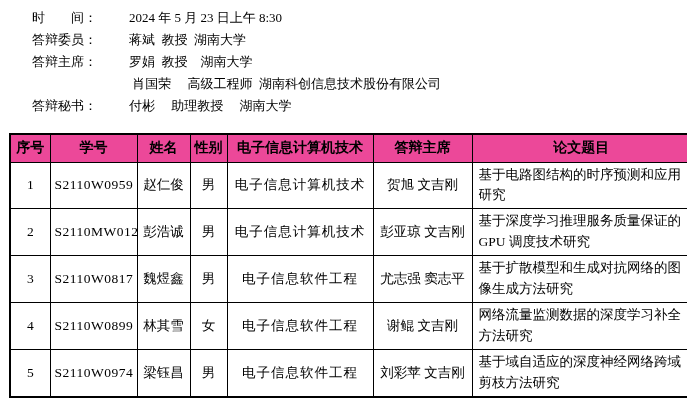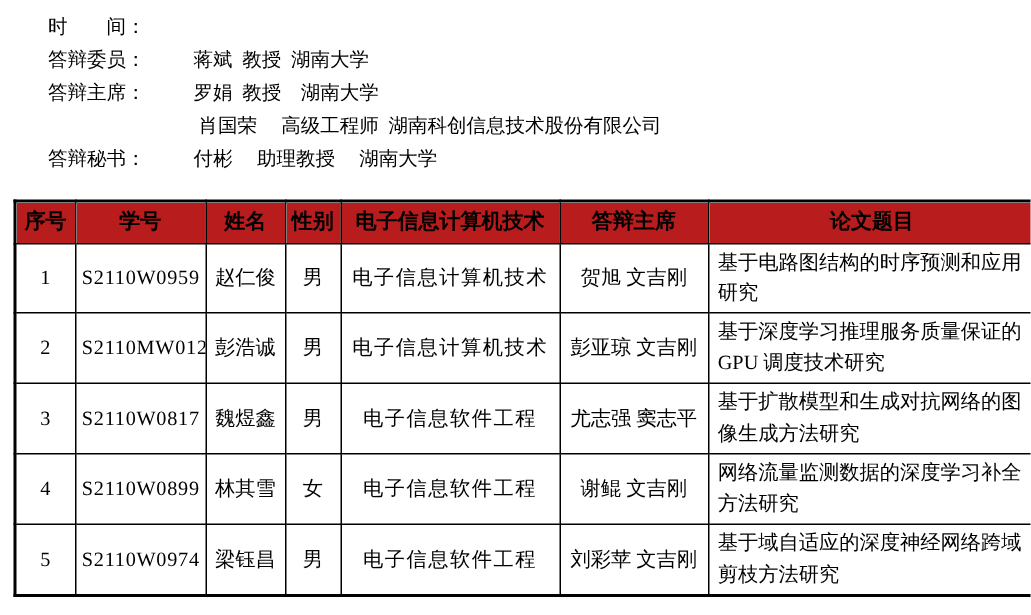--- a/index.html
+++ b/index.html
@@ -40,41 +40,42 @@
   .defense-table th, .defense-table td {
     border: 1px solid #000000;
     text-align: center;
     vertical-align: middle;
     font-size: 13.5px;
     padding: 2px 4px;
     overflow: hidden;
   }
   .defense-table thead th {
     height: 28px;
-    background: #b91c1c;
+    background: #ec4899;
     font-weight: bold;
     font-size: 14px;
   }
   .defense-table tbody td { height: 43px; }
   .defense-table td.cell-major { letter-spacing: 1px; text-align: center; }
   .defense-table td.cell-title {
     text-align: left;
     padding: 2px 6px;
     line-height: 1.55;
   }
   .defense-table td.cell-id { letter-spacing: 0.5px; }
 </style>
 </head>
 <body>
 
 <div class="page">
 
   <div class="info-block">
     <div class="info-line">
       <span class="info-label">时　　间：</span>
+      <span class="info-value">2024 年 5 月 23 日上午 8:30</span>
     </div>
     <div class="info-line">
     </div>
     <div class="info-line">
       <span class="info-label">答辩委员：</span>
       <span class="info-value">蒋斌  教授  湖南大学</span>
     </div>
     <div class="info-line">
       <span class="info-label">答辩主席：</span>
       <span class="info-value">罗娟  教授　湖南大学</span>

